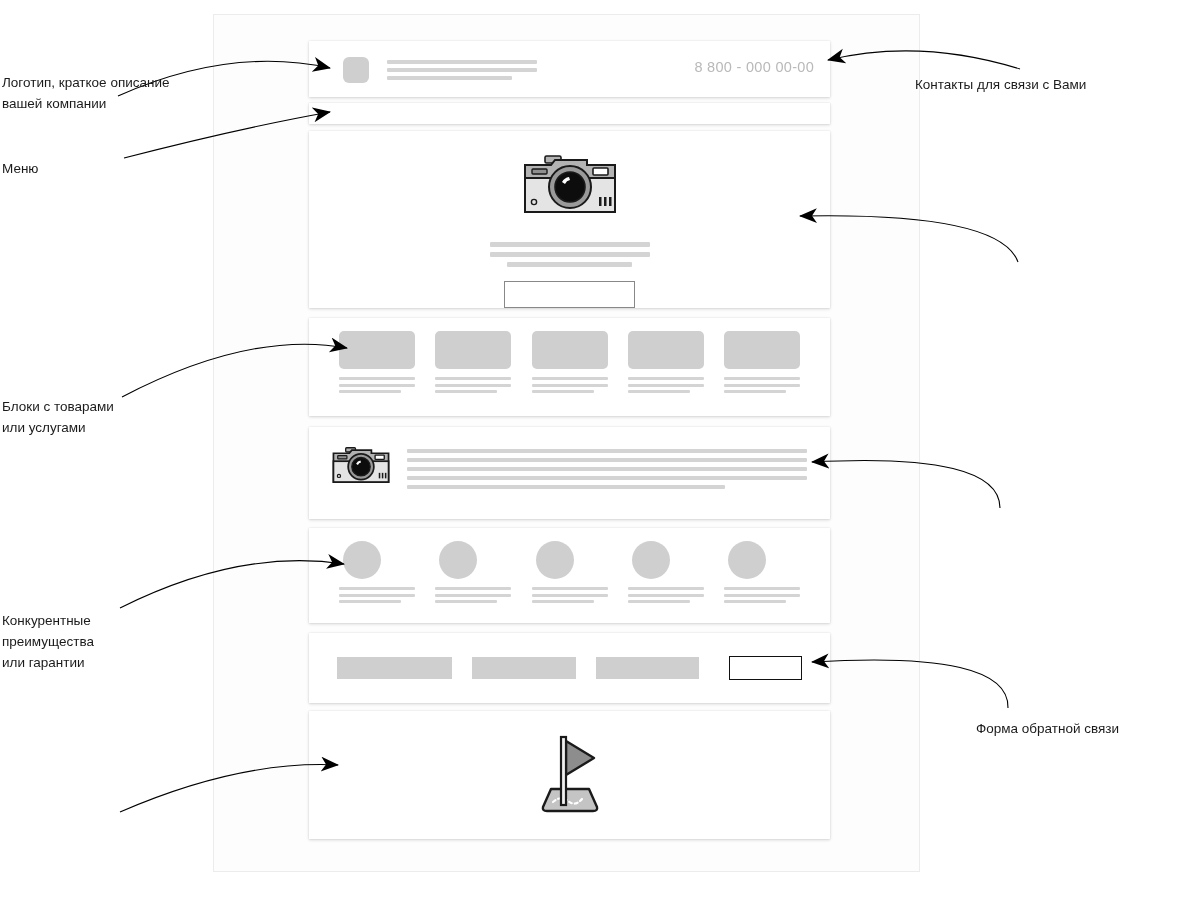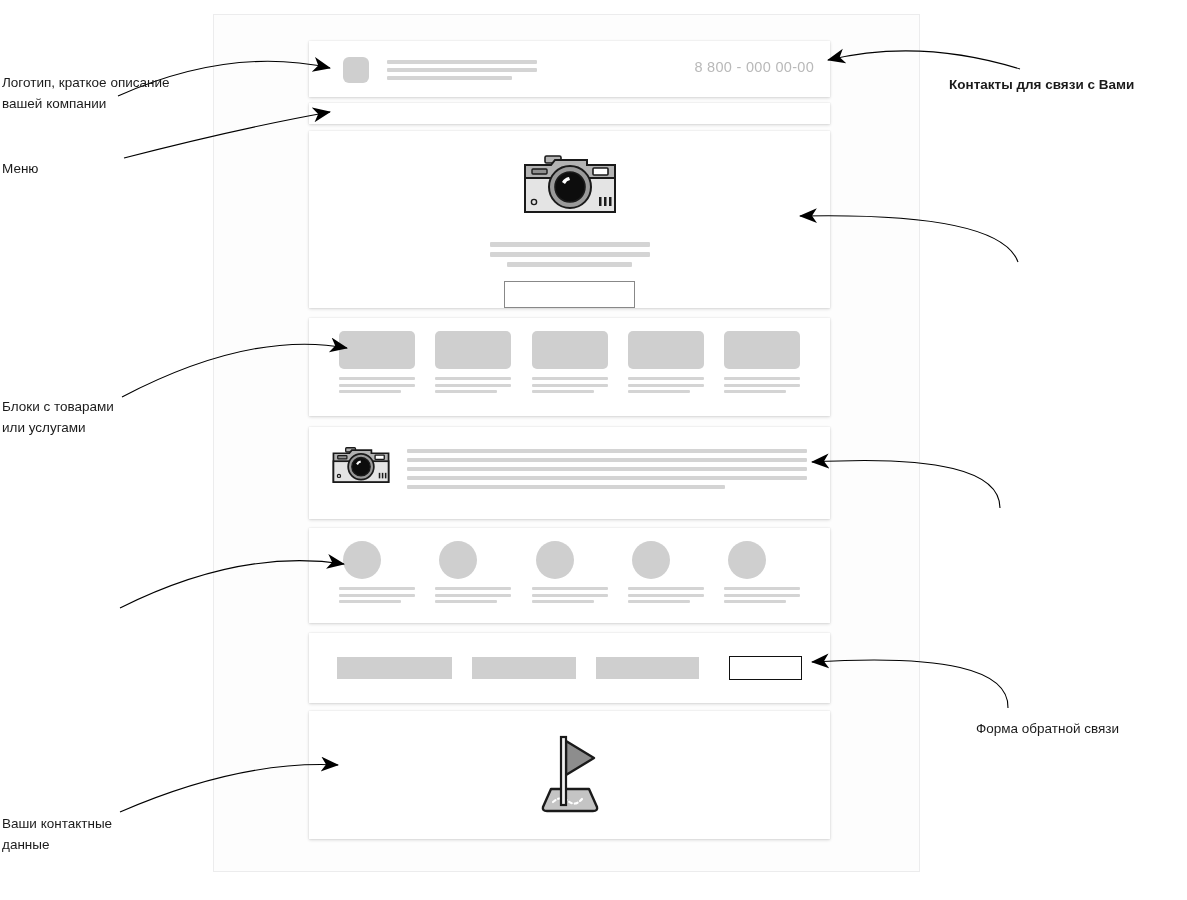--- a/index.html
+++ b/index.html
@@ -137,21 +137,21 @@
     color: #1b1b1b;
     white-space: pre-line;
   }
 
   .an-logo      { left: 2px;   top: 72px;  width: 210px; }
   .an-menu      { left: 2px;   top: 158px; width: 120px; text-align: left; }
   .an-products  { left: 2px;   top: 396px; width: 200px; }
   .an-advantage { left: 2px;   top: 610px; width: 190px; }
   .an-contacts  { left: 2px;   top: 813px; width: 190px; }
 
-  .an-phone     { left: 949px; top: 74px;  width: 238px; font-weight: bold; }
+  .an-phone     { left: 915px; top: 74px;  width: 238px; }
   .an-banner    { left: 971px; top: 272px; width: 216px; }
   .an-about     { left: 971px; top: 521px; width: 216px; }
   .an-form      { left: 976px; top: 718px; width: 216px; }
 
   
   #arrows {
     position: absolute; left: 0; top: 0;
     width: 1187px; height: 900px;
     pointer-events: none;
   }
@@ -366,19 +366,20 @@
     <path d="M1000 508 Q1000 452 812 462" fill="none" stroke="#000" stroke-width="1.1" marker-end="url(#ah)"></path>
 
     <path d="M1008 708 Q1010 650 812 662" fill="none" stroke="#000" stroke-width="1.1" marker-end="url(#ah)"></path>
   </svg>
 
   <div class="annot an-logo">Логотип, краткое описание
 вашей компании</div>
   <div class="annot an-menu">Меню</div>
   <div class="annot an-products">Блоки с товарами
 или услугами</div>
-  <div class="annot an-contacts">Ваши контактные
-данные</div>
+  <div class="annot an-advantage">Конкурентные
+преимущества
+или гарантии</div>
 
   <div class="annot an-phone">Контакты для связи с Вами</div>
   <div class="annot an-form">Форма обратной связи</div>
 
 </div>
 
 </body></html>

